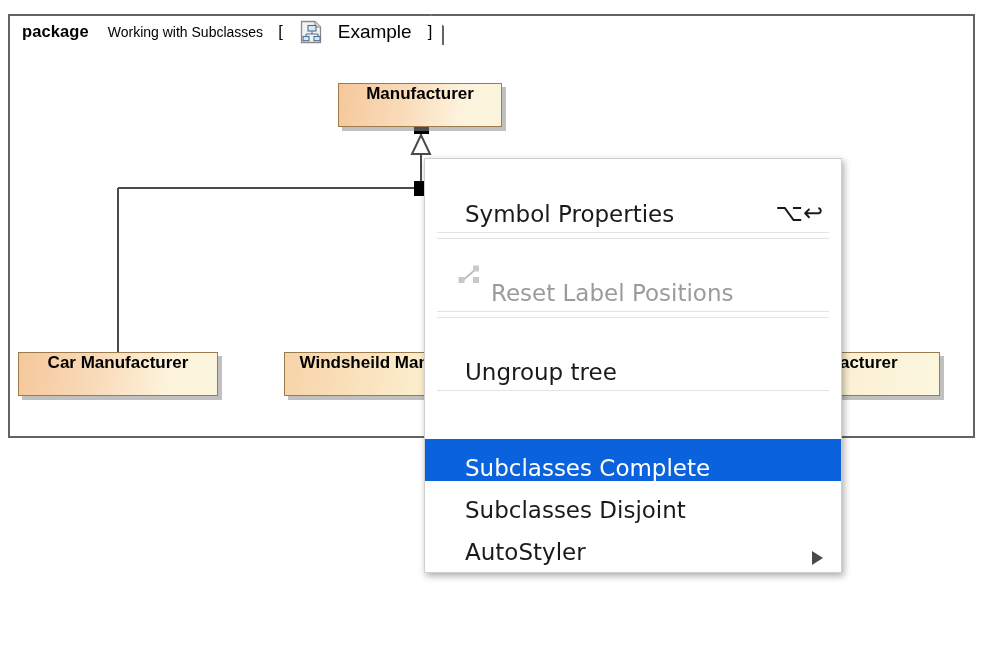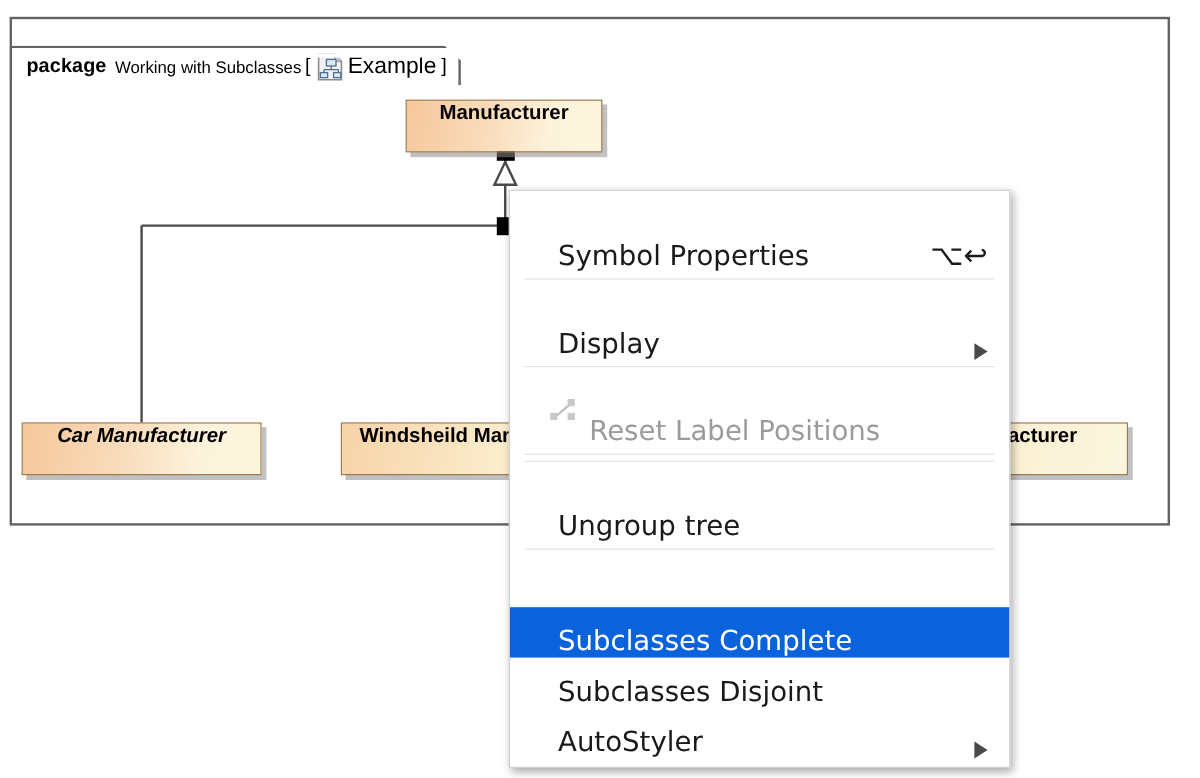--- a/index.html
+++ b/index.html
@@ -39,25 +39,24 @@
     left: 8px;
     top: 14px;
     height: 33px;
     box-sizing: border-box;
     border: 2px solid #636363;
     border-bottom: none;
     background: #ffffff;
     padding: 0 10px 0 12px;
     display: flex;
     align-items: center;
-    gap: 0px;
+    gap: 12px;
     clip-path: polygon(0 0, calc(100% - 14px) 0, 100% 38%, 100% 100%, 0 100%);
     white-space: nowrap;
     z-index: 3;
-    margin-top: 24px;
   }
   
   #package-tab-mask {
     position: absolute;
     left: 10px;
     top: 45px;
     width: 515px;
     height: 3px;
     background: #ffffff;
     z-index: 4;
@@ -205,21 +204,21 @@
     <polygon points="421,135 412,154 430,154" fill="#ffffff" stroke="#4a4a4a" stroke-width="2"></polygon>
 
     <rect x="414" y="119" width="15" height="15" fill="#000000"></rect>
     <rect x="414" y="181" width="15" height="15" fill="#000000"></rect>
   </svg>
 
   <div class="uml-class" style="left:338px; top:83px; width:164px; height:44px;">
     <span>Manufacturer</span>
   </div>
 
-  <div class="uml-class" style="left:18px; top:352px; width:200px; height:44px;font-style:italic;">
+  <div class="uml-class" style="left:18px; top:352px; width:200px; height:44px;">
     <span>Car Manufacturer</span>
   </div>
 
   <div class="uml-class pale" style="left:284px; top:352px; width:290px; height:44px;">
     <span style="position:relative; left:-28px;">Windsheild Manufacturer</span>
   </div>
 
   <div class="uml-class pale" style="left:620px; top:352px; width:320px; height:44px;">
     <span>Steering Wheel Manufacturer</span>
   </div>
@@ -248,24 +247,20 @@
 
 <div id="context-menu">
 
   <div class="menu-item tall">
     <span class="menu-label">Symbol Properties</span>
     <span class="menu-shortcut">⌥↩</span>
   </div>
 
   <div class="menu-sep"></div>
 
-  <div class="menu-item tall">
-    <span class="menu-label">Display</span>
-    <span class="submenu-arrow"></span>
-  </div>
 
   <div class="menu-sep"></div>
 
   <div class="menu-item tall has-icon disabled">
     <svg class="reset-icon" viewBox="0 0 22 20" xmlns="http://www.w3.org/2000/svg">
       <line x1="4" y1="16" x2="18" y2="4" stroke="#bdbdbd" stroke-width="1.8"></line>
       <rect x="0.5" y="12" width="6" height="6" fill="#c9c9c9"></rect>
       <rect x="15" y="0.5" width="6" height="6" fill="#c9c9c9"></rect>
       <rect x="15" y="12" width="6" height="6" fill="#c9c9c9"></rect>
     </svg>

